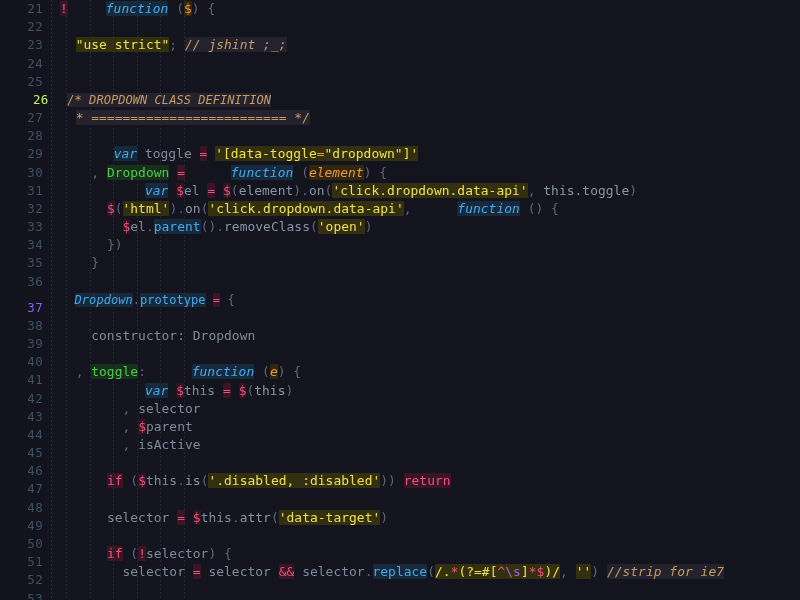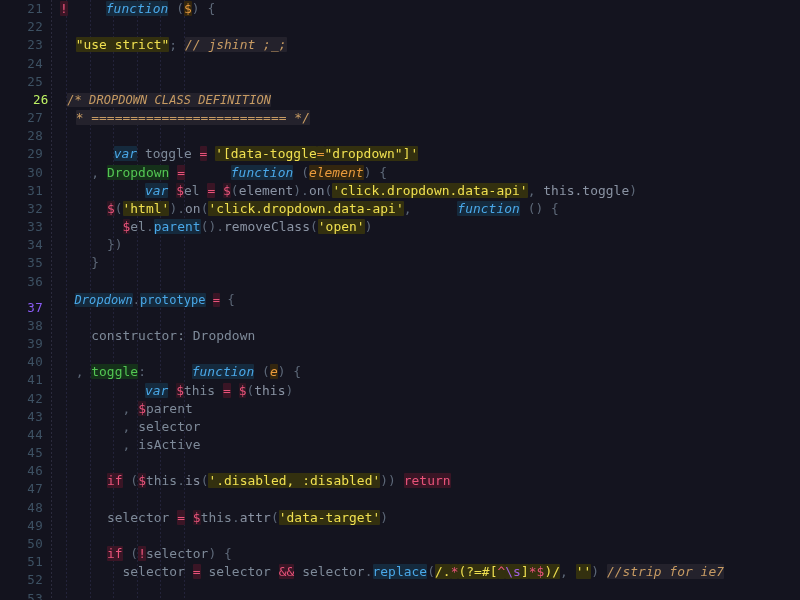--- a/index.html
+++ b/index.html
@@ -141,22 +141,22 @@
     <div class="line" style="height: 18.18px; line-height: 18.18px; font-size: 12.9px;">        <span class="t sig">$</span><span class="pln">el</span><span class="pun">.</span><span class="t bl2">parent</span><span class="pun">().</span><span class="mem">removeClass</span><span class="pun">(</span><span class="t str">'open'</span><span class="pun">)</span></div>
     <div class="line" style="height: 18.18px; line-height: 18.18px; font-size: 12.9px;">      <span class="pun">})</span></div>
     <div class="line" style="height: 18.18px; line-height: 18.18px; font-size: 12.9px;">    <span class="pun">}</span></div>
     <div class="line" style="height: 18.18px; line-height: 18.18px; font-size: 12.9px;"> </div>
     <div class="line" style="height: 18.18px; line-height: 18.18px; font-size: 12px;">  <span class="t cls">Dropdown</span><span class="pun">.</span><span class="t bl2">prototype</span> <span class="t op">=</span> <span class="pun">{</span></div>
     <div class="line" style="height: 18.18px; line-height: 18.18px; font-size: 12.9px;"> </div>
     <div class="line" style="height: 18.18px; line-height: 18.18px; font-size: 12.9px;">    <span class="pln">constructor: Dropdown</span></div>
     <div class="line" style="height: 18.18px; line-height: 18.18px; font-size: 12.9px;"> </div>
     <div class="line" style="height: 18.18px; line-height: 18.18px; font-size: 12.9px;">  <span class="pun">,</span> <span class="t grn">toggle</span><span class="pun">:</span> <span class="t bl">function</span> <span class="pun">(</span><span class="t par">e</span><span class="pun">)</span> <span class="pun">{</span></div>
     <div class="line" style="height: 18.18px; line-height: 18.18px; font-size: 12.9px;">      <span class="t bl">var</span> <span class="t sig">$</span><span class="pln">this</span> <span class="t op">=</span> <span class="t sig">$</span><span class="pun">(</span><span class="mem">this</span><span class="pun">)</span></div>
+    <div class="line" style="height: 18.18px; line-height: 18.18px; font-size: 12.9px;">        <span class="pun">,</span> <span class="pln">selector</span></div>
     <div class="line" style="height: 18.18px; line-height: 18.18px; font-size: 12.9px;">        <span class="pun">,</span> <span class="t sig">$</span><span class="pln">parent</span></div>
-    <div class="line" style="height: 18.18px; line-height: 18.18px; font-size: 12.9px;">        <span class="pun">,</span> <span class="pln">selector</span></div>
     <div class="line" style="height: 18.18px; line-height: 18.18px; font-size: 12.9px;">        <span class="pun">,</span> <span class="pln">isActive</span></div>
     <div class="line" style="height: 18.18px; line-height: 18.18px; font-size: 12.9px;"> </div>
     <div class="line" style="height: 18.18px; line-height: 18.18px; font-size: 12.9px;">      <span class="t kw">if</span> <span class="pun">(</span><span class="t sig">$</span><span class="pln">this</span><span class="pun">.</span><span class="mem">is</span><span class="pun">(</span><span class="t str">'.disabled, :disabled'</span><span class="pun">))</span> <span class="t kw">return</span></div>
     <div class="line" style="height: 18.18px; line-height: 18.18px; font-size: 12.9px;"> </div>
     <div class="line" style="height: 18.18px; line-height: 18.18px; font-size: 12.9px;">      <span class="pln">selector</span> <span class="t op">=</span> <span class="t sig">$</span><span class="pln">this</span><span class="pun">.</span><span class="mem">attr</span><span class="pun">(</span><span class="t str">'data-target'</span><span class="pun">)</span></div>
     <div class="line" style="height: 18.18px; line-height: 18.18px; font-size: 12.9px;"> </div>
     <div class="line" style="height: 18.18px; line-height: 18.18px; font-size: 12.9px;">      <span class="t kw">if</span> <span class="pun">(</span><span class="t kw">!</span><span class="pln">selector</span><span class="pun">) {</span></div>
     <div class="line" style="height: 18.18px; line-height: 18.18px; font-size: 12.9px;">        <span class="pln">selector</span> <span class="t op">=</span> <span class="pln">selector</span> <span class="t kw">&amp;&amp;</span> <span class="pln">selector</span><span class="pun">.</span><span class="t bl2">replace</span><span class="pun">(</span><span class="t rgx">/.</span><span class="t rgxo">*</span><span class="t rgx">(?=#[</span><span class="t rgxo">^</span><span class="t rgxs">\s</span><span class="t rgx">]</span><span class="t rgxo">*$</span><span class="t rgx">)/</span><span class="pun">,</span> <span class="t str">''</span><span class="pun">)</span> <span class="t cmt">//strip for ie7</span></div>
   </div>
 </div>

